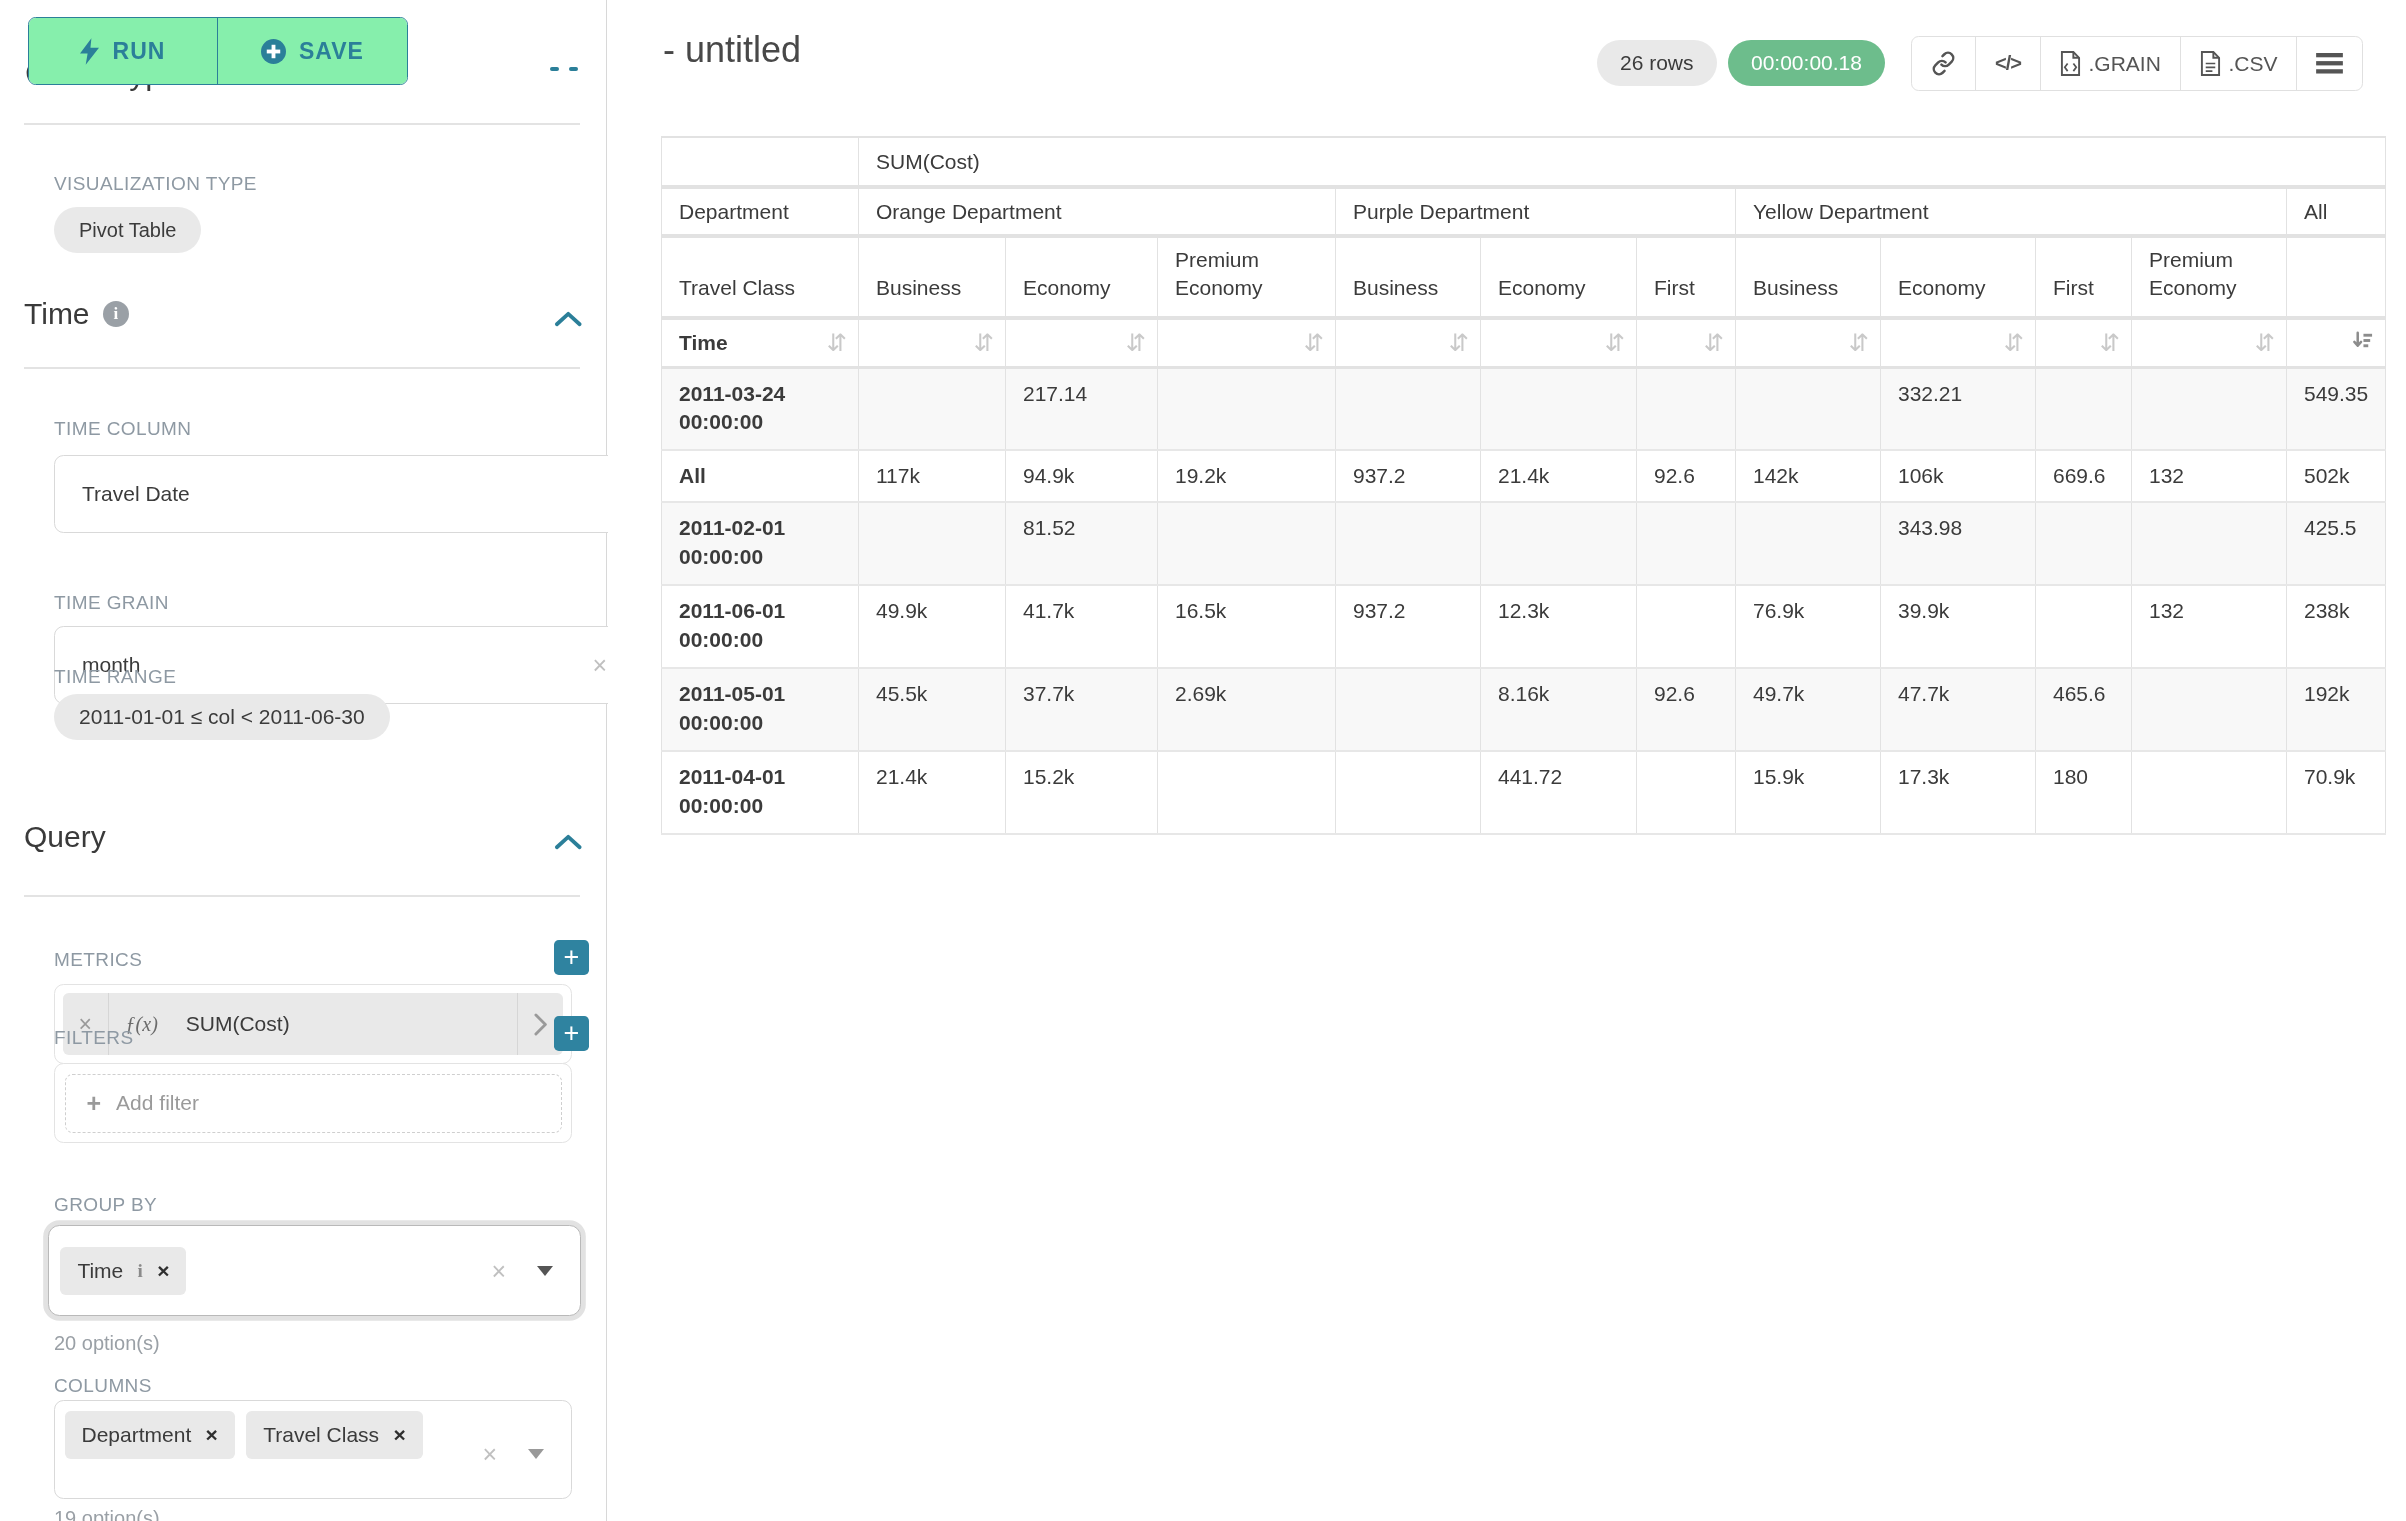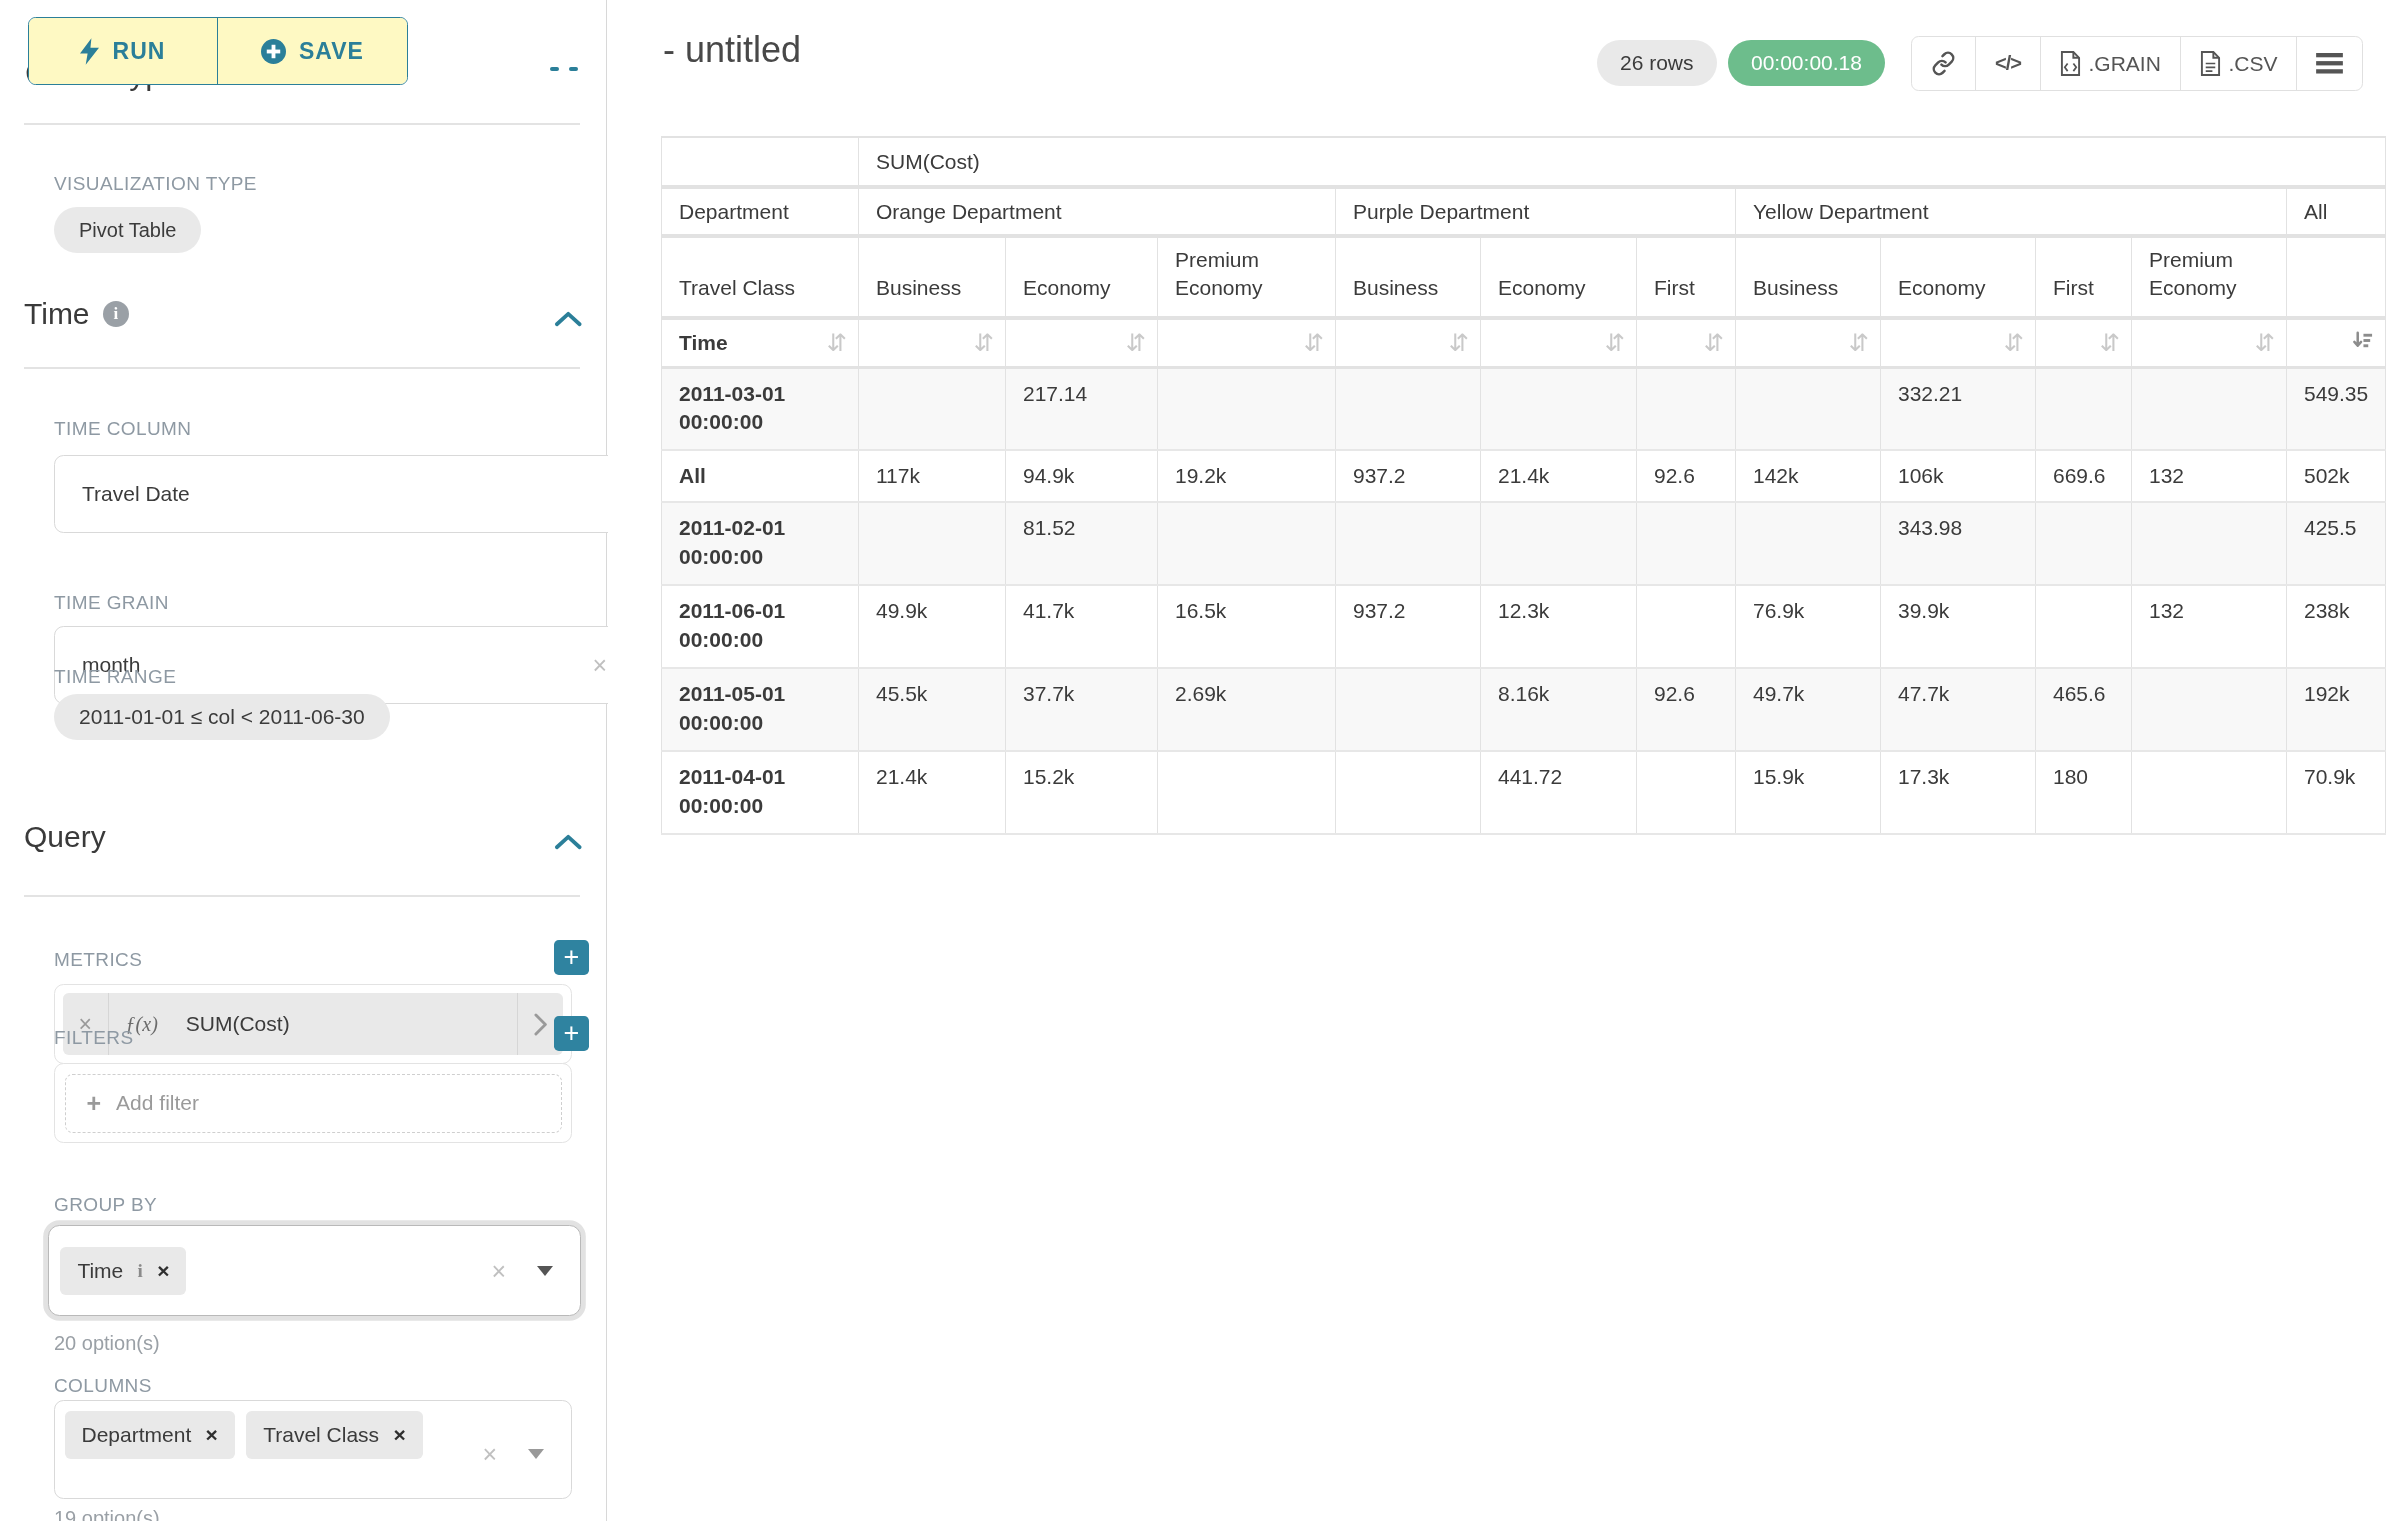--- a/index.html
+++ b/index.html
@@ -7,21 +7,21 @@
   *{box-sizing:border-box;}
 
   
   .sidebar{position:absolute;left:0;top:0;width:607px;height:1522px;background:#fff;
     border-right:1px solid #d8d8d8;}
   .chart-type-heading{position:absolute;left:25px;top:55px;font-size:32px;color:#3a3a3a;z-index:1;white-space:nowrap;}
   .caret-tip{position:absolute;width:8.6px;height:3.8px;background:#2b7f99;border-radius:1.9px;z-index:1;}
   .btn-group{position:absolute;left:27.6px;top:17px;width:380px;height:68px;display:flex;z-index:2;
     background:#fff;border:1.9px solid #2b7f99;border-radius:7.6px;overflow:hidden;}
   .btn{flex:1;display:flex;align-items:center;justify-content:center;gap:13.3px;color:#2b7f99;
-    font-size:23px;font-weight:700;letter-spacing:1px;cursor:pointer;background:#fef9c3;}
+    font-size:23px;font-weight:700;letter-spacing:1px;cursor:pointer;background:#86efac;}
   .btn.run{border-right:1.9px solid #2b7f99;}
   .divider{position:absolute;left:24px;width:556px;height:1.9px;background:#e3e3e3;}
   .lbl{position:absolute;left:54px;font-size:19px;color:#8e99a3;letter-spacing:0.4px;}
   .pill{position:absolute;background:#e9e9e9;border-radius:25px;color:#3b3b3b;font-size:20px;
     display:inline-flex;align-items:center;padding:0 25px;height:46px;}
   .section-heading{position:absolute;left:24px;font-size:30px;color:#3a3a3a;display:flex;align-items:center;gap:13.3px;}
   .info-circle{display:inline-flex;width:26px;height:26px;border-radius:50%;background:#9aa0a6;color:#fff;
     font-size:17px;font-weight:700;align-items:center;justify-content:center;font-family:"Liberation Serif",serif;}
   .sect-caret{position:absolute;left:554px;width:28.5px;height:19px;}
   .select{position:absolute;left:54px;width:622px;height:78px;border:1.9px solid #d9d9d9;border-radius:9.5px;
@@ -352,21 +352,21 @@
                     <rect x="13" y="5" width="9" height="3" fill="#8c8c8c"></rect>
                     <rect x="13" y="10.5" width="7" height="3" fill="#8c8c8c"></rect>
                     <rect x="13" y="16" width="5" height="3" fill="#8c8c8c"></rect>
                   </svg></span>
               </span>
             </th>
           </tr>
         </thead>
         <tbody>
           <tr class="striped dbl">
-            <th>2011-03-01 00:00:00</th>
+            <th>2011-03-24 00:00:00</th>
             <td></td>
             <td>217.14</td>
             <td></td>
             <td></td>
             <td></td>
             <td></td>
             <td></td>
             <td>332.21</td>
             <td></td>
             <td></td>

